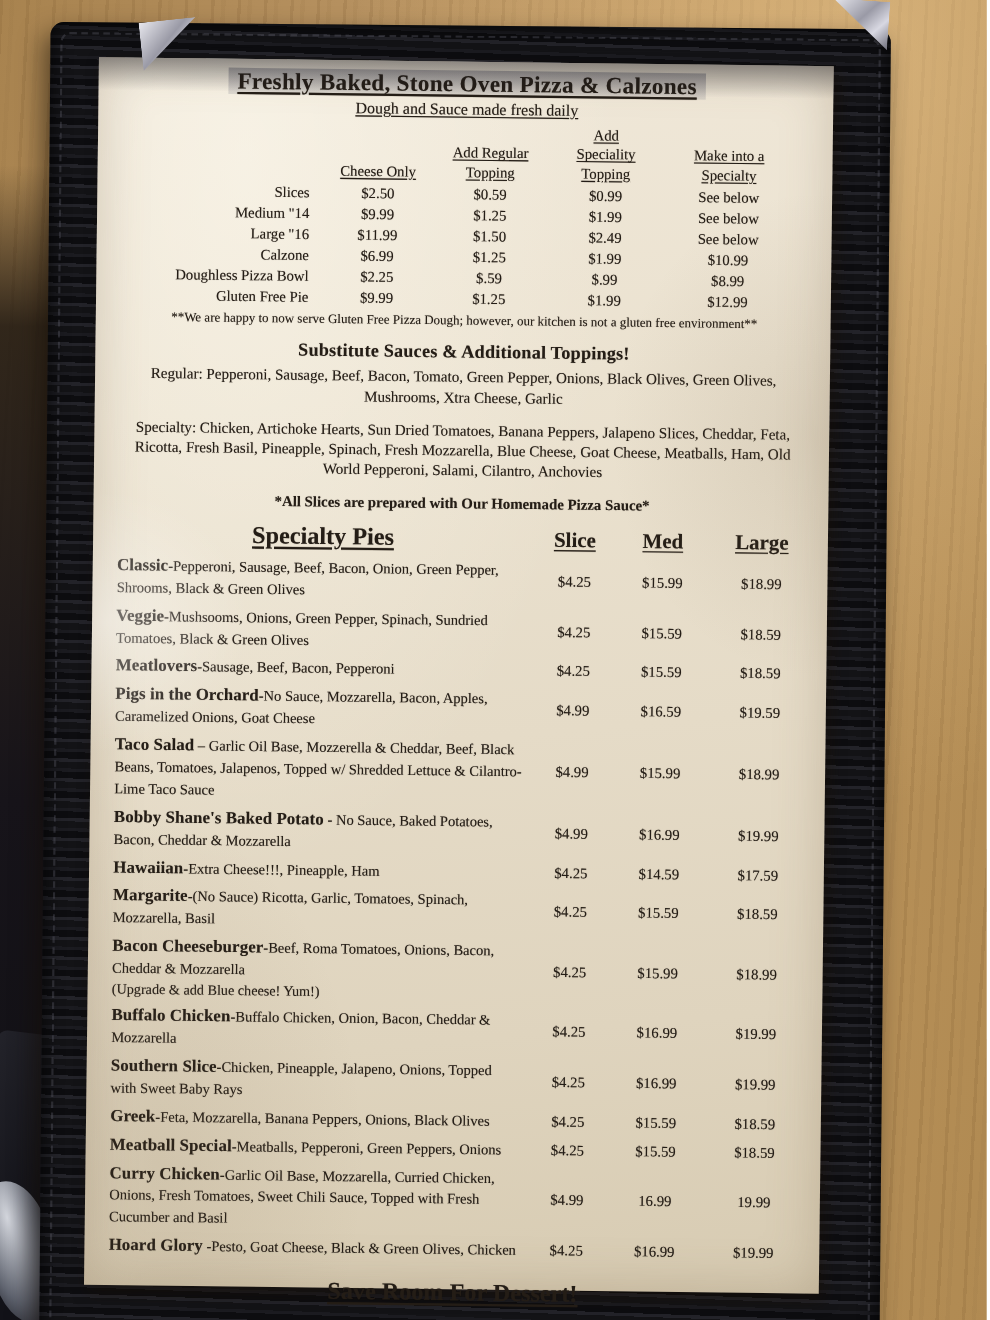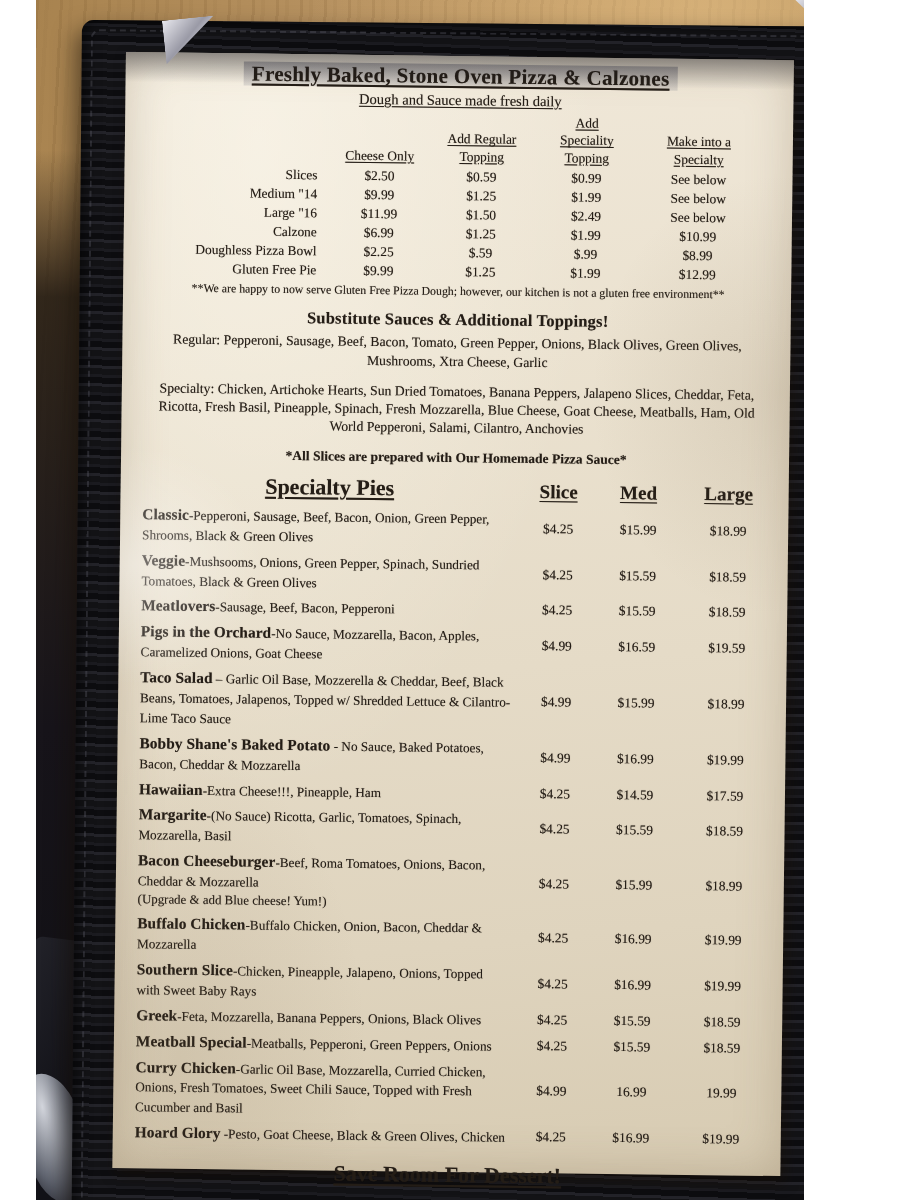--- a/index.html
+++ b/index.html
@@ -1,25 +1,24 @@
 <!DOCTYPE html>
 <html><head>
 <meta charset="utf-8">
 <style>
   html,body{margin:0;padding:0;}
   .scene{
-    position:relative;width:768px;height:1200px;overflow:hidden;
+    position:relative;width:897px;height:1200px;overflow:hidden;
     background:
       radial-gradient(ellipse at 88% 4%, rgba(235,200,145,.55), rgba(0,0,0,0) 42%),
       repeating-linear-gradient(93deg,
         rgba(118,84,42,.16) 0 3px, rgba(0,0,0,0) 3px 9px,
         rgba(150,115,68,.14) 9px 13px, rgba(0,0,0,0) 13px 24px),
       linear-gradient(100deg,#a8834f 0%,#b69160 30%,#bf975f 62%,#b08a52 100%);
     font-family:"Liberation Serif","DejaVu Serif",serif;
-    margin-left:36px;
   }
   
   .left-shadow{
     position:absolute;left:0;top:150px;width:64px;height:1050px;z-index:1;
     background:linear-gradient(to bottom, rgba(40,30,20,0), rgba(28,22,17,.85) 14%, #17141a 55%, #101014 100%);
   }
   .dark-object-bottom-left{
     position:absolute;left:-18px;top:940px;width:86px;height:280px;z-index:2;
     background:linear-gradient(110deg,#23232a,#121218 60%);
     transform:rotate(7deg);border-radius:8px;

